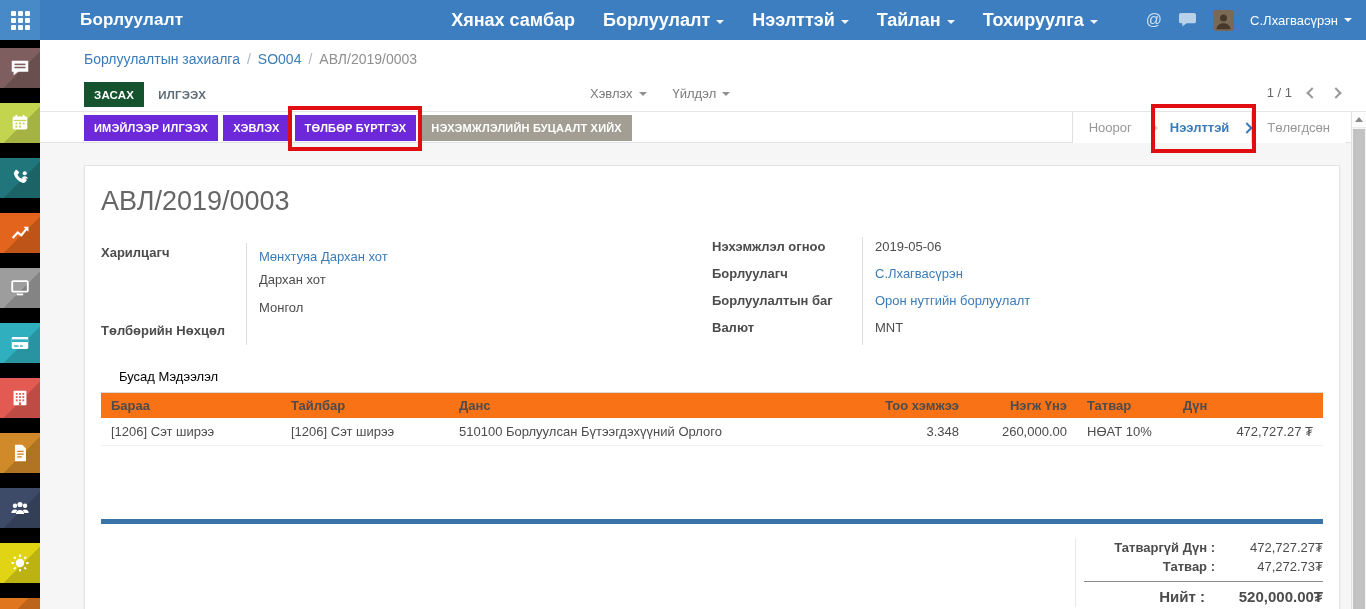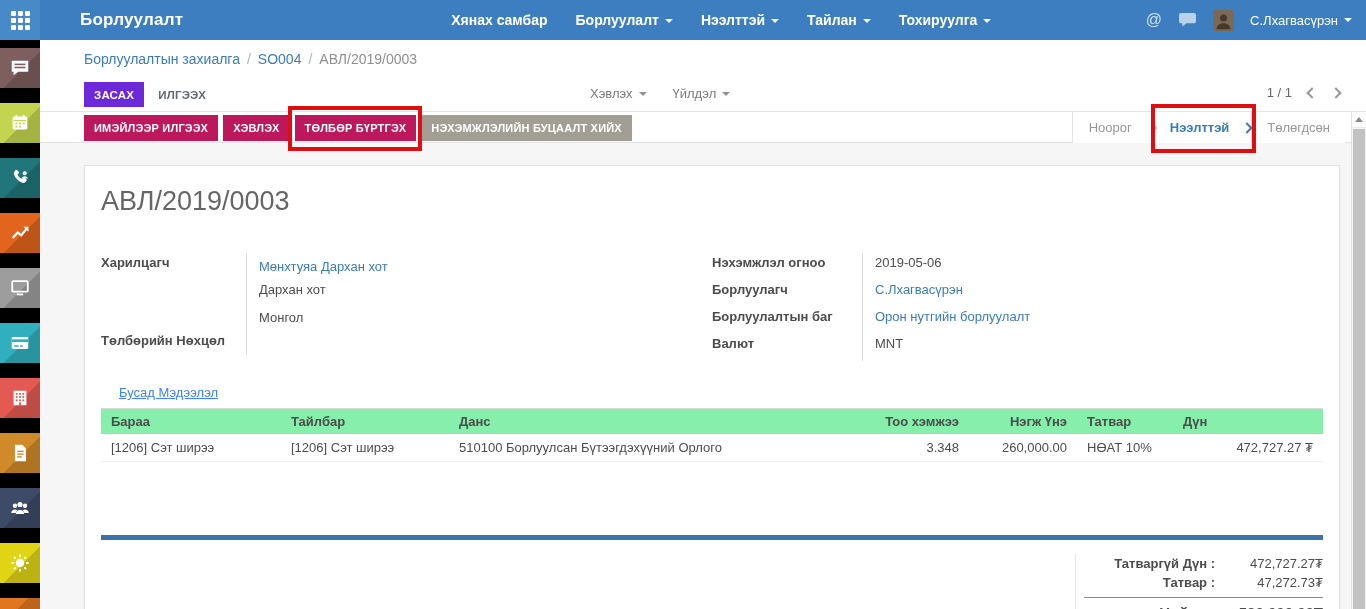--- a/index.html
+++ b/index.html
@@ -5,21 +5,21 @@
   * { margin:0; padding:0; box-sizing:border-box; }
   html,body { width:1366px; height:609px; overflow:hidden; }
   body { position:relative; font-family:"Liberation Sans","DejaVu Sans",sans-serif; background:#fff; color:#4c4c4c; }
 
   
   .topbar { position:absolute; left:0; top:0; width:1366px; height:40px; background:#3c7ebf; display:flex; align-items:center; color:#fff; z-index:6; }
   .apps-btn { width:40px; height:40px; background:#4889c8; display:flex; align-items:center; justify-content:center; cursor:pointer; flex:0 0 40px; }
   .grid3 { display:grid; grid-template-columns:repeat(3,5px); grid-template-rows:repeat(3,5px); gap:2px; }
   .grid3 i { background:#fff; border-radius:1px; }
   .brand { font-size:17px; font-weight:700; margin-left:40px; letter-spacing:.2px; cursor:pointer; }
-  .menus { display:flex; margin-left:268px; gap:28px; font-size:14px; font-weight:700; align-items:flex-end; }
+  .menus { display:flex; margin-left:268px; gap:28px; font-size:18px; font-weight:700; align-items:flex-end; }
   .menu-item { cursor:pointer; white-space:nowrap; }
   .caret { display:inline-block; width:0; height:0; border-left:4px solid transparent; border-right:4px solid transparent; border-top:4px solid #fff; margin-left:6px; vertical-align:2px; opacity:.95; }
   .topbar-right { margin-left:auto; display:flex; align-items:center; gap:16px; padding-right:14px; }
   .at-icon { font-size:16px; color:#cfe0f0; cursor:pointer; }
   .bubble-icon { cursor:pointer; display:flex; }
   .avatar { width:21px; height:21px; border-radius:2px; overflow:hidden; cursor:pointer; flex:0 0 21px; }
   .user-menu { display:flex; align-items:center; font-size:13px; cursor:pointer; }
 
   
   .sidebar { position:absolute; left:0; top:40px; width:40px; height:569px; background:#000; z-index:5; }
@@ -37,70 +37,70 @@
   .t-people  { top:448px; background:#3d4a68; color:#3d4a68; }
   .t-sun     { top:503px; background:#e0d414; color:#e0d414; }
   .t-partial { top:558px; background:#e0771f; color:#e0771f; height:11px; }
 
   
   .control-panel { position:absolute; left:40px; top:40px; right:0; height:72px; background:#fff; border-bottom:1px solid #e5e5e5; }
   .breadcrumb { position:absolute; left:44px; top:11px; font-size:14px; color:#8f8f8f; white-space:nowrap; }
   .breadcrumb .bc-link { color:#3a7cba; cursor:pointer; }
   .breadcrumb .bc-sep { margin:0 7px; color:#a8b6c2; }
   .btn-row { position:absolute; left:44px; top:42px; display:flex; align-items:center; }
-  .btn-primary { background:#6d28d9; color:#fff; font-size:11.5px; font-weight:700; padding:0 10px; height:25px; border:none; cursor:pointer; font-family:inherit; letter-spacing:.2px; }
+  .btn-primary { background:#14532d; color:#fff; font-size:11.5px; font-weight:700; padding:0 10px; height:25px; border:none; cursor:pointer; font-family:inherit; letter-spacing:.2px; }
   .btn-create { color:#5d6b75; font-size:11.5px; font-weight:700; margin-left:14px; background:none; border:none; cursor:pointer; font-family:inherit; letter-spacing:.2px; }
   .cp-dropdowns { position:absolute; left:550px; top:46px; display:flex; gap:26px; font-size:13px; color:#7a7a7a; }
   .cp-dd { cursor:pointer; white-space:nowrap; }
   .cp-dd .caret { border-top-color:#8a8a8a; }
   .pager { position:absolute; right:26px; top:45px; display:flex; align-items:center; gap:16px; font-size:13px; color:#666; }
   .pg-chev { width:8px; height:8px; border-color:#9a9a9a; border-style:solid; border-width:0; display:inline-block; cursor:pointer; }
   .pg-prev { border-left-width:2px; border-bottom-width:2px; transform:rotate(45deg); }
   .pg-next { border-right-width:2px; border-top-width:2px; transform:rotate(45deg); }
 
   
   .status-row { position:absolute; left:40px; top:112px; right:15px; height:31px; background:#fff; border-bottom:1px solid #e3e3e3; z-index:4; }
   .action-btns { position:absolute; left:44px; top:3px; display:flex; gap:5px; }
-  .abtn { height:26px; font-size:11px; font-weight:700; color:#fff; background:#be185d; border:none; padding:0 10px; cursor:pointer; font-family:inherit; letter-spacing:.2px; white-space:nowrap; }
+  .abtn { height:26px; font-size:11px; font-weight:700; color:#fff; background:#6d28d9; border:none; padding:0 10px; cursor:pointer; font-family:inherit; letter-spacing:.2px; white-space:nowrap; }
   .abtn.muted { background:#a29e93; }
   .ann-wrap { position:relative; display:inline-block; }
   .ann-box { position:absolute; border:4px solid #e10e11; pointer-events:none; z-index:30; }
   .ann-btn { left:-7px; right:-6px; top:-9px; bottom:-10px; }
   .ann-status { left:-5px; right:-5px; top:-8px; bottom:-10px; }
   .statusbar { position:absolute; right:6px; top:0; height:31px; display:flex; align-items:center; font-size:13px; color:#979797; background:#fff; border-left:1px solid #e0e0e0; }
   .sb-item { padding:0 16px; height:31px; display:flex; align-items:center; cursor:pointer; white-space:nowrap; }
   .sb-wrap { position:relative; display:flex; align-items:center; height:31px; }
   .sb-item.active { color:#3a7cba; font-weight:700; padding:0 14px; }
   .sb-item.last { border-left:1px solid #d8d8d8; padding:0 15px; }
   .sb-chev { width:8px; height:8px; border-top:2px solid #c9c9c9; border-right:2px solid #c9c9c9; transform:rotate(45deg); flex:0 0 8px; }
   .sb-chev.blue { border-color:#3a7cba; }
 
   
   .content { position:absolute; left:40px; top:143px; right:15px; bottom:0; background:#f6f6f6; }
   .sheet { position:absolute; left:44px; top:22px; width:1256px; height:600px; background:#fff; border:1px solid #e2e2e2; box-shadow:0 1px 2px rgba(0,0,0,.05); padding:14px 16px; }
   .doc-title { font-size:27px; color:#666; margin-top:6px; font-weight:400; }
 
-  .fields { display:flex; margin-top:36px; }
+  .fields { display:flex; margin-top:20px;align-items:flex-end; }
   .fgroup { width:50%; display:grid; align-content:start; }
   .fgroup.left { grid-template-columns:145px 1fr; }
   .fgroup.right { grid-template-columns:150px 1fr; }
   .flabel { font-weight:700; font-size:13px; color:#4c4c4c; padding:2px 10px 2px 0; }
   .fvalue { border-left:1px solid #ddd; padding:2px 0 2px 12px; font-size:13px; color:#4c4c4c; min-height:24px; }
   .fgroup.right .flabel, .fgroup.right .fvalue { min-height:27px; display:flex; align-items:flex-start; }
   .vline { line-height:23px; }
   .vline.country { margin-top:5px; }
   .vlink { color:#3a7cba; cursor:pointer; }
 
   .tabs { margin-top:16px; border-bottom:1px solid #d9d9d9; display:flex; }
   .tab { padding:8px 18px; font-size:13px; cursor:pointer; white-space:nowrap; }
   .tab.active { border:1px solid #d9d9d9; border-bottom:1px solid #fff; margin-bottom:-1px; color:#666; background:#fff; }
-  .tab.inactive { color:#3b82f6;text-decoration:underline; }
+  .tab.inactive { color:#000000; }
 
   table.lines { width:100%; border-collapse:collapse; font-size:13px; color:#4c4c4c; table-layout:fixed; }
-  table.lines th { background:#86efac; font-weight:700; text-align:left; padding:5px 10px; white-space:nowrap; overflow:hidden; }
+  table.lines th { background:#f97316; font-weight:700; text-align:left; padding:5px 10px; white-space:nowrap; overflow:hidden; }
   table.lines th.num { text-align:right; }
   table.lines td { padding:6px 10px; border-bottom:1px solid #f0f0f0; white-space:nowrap; overflow:hidden; }
   table.lines td.num { text-align:right; }
 
   .divider-blue { height:5px; background:#3a73a8; margin-top:73px; }
 
   .totals { margin-left:auto; width:248px; margin-top:14px; font-size:13px; color:#4c4c4c; border-left:1px solid #e8e8e8; padding-left:8px; }
   .t-row { display:flex; justify-content:flex-end; padding:2px 0; align-items:baseline; }
   .t-label { flex:1; text-align:right; font-weight:700; padding-right:8px; white-space:nowrap; }
   .t-value { width:100px; text-align:right; white-space:nowrap; }

